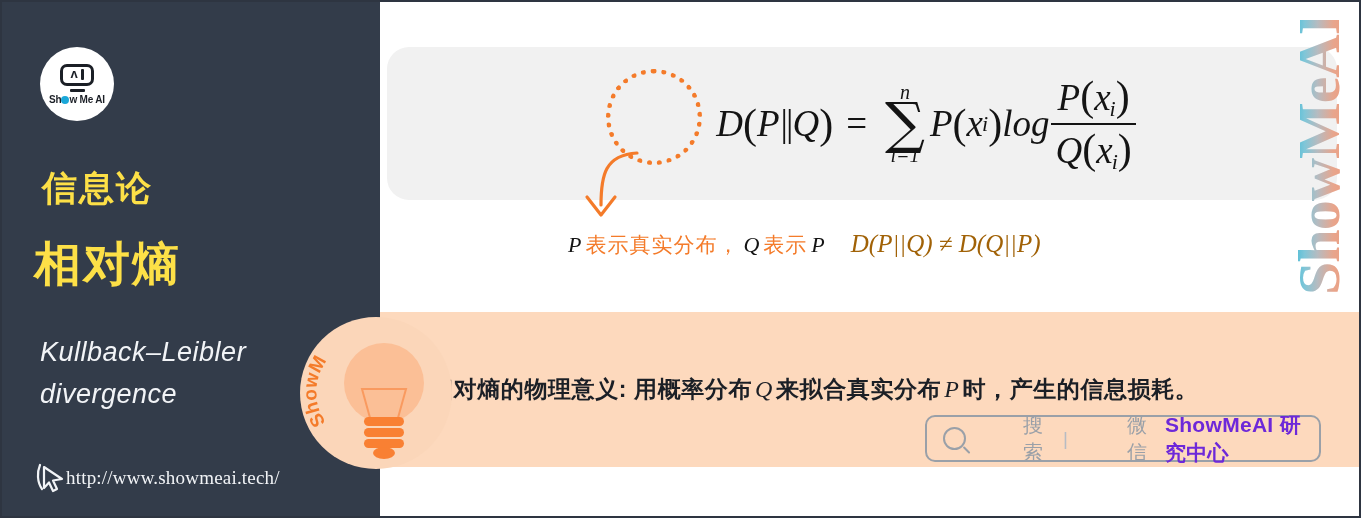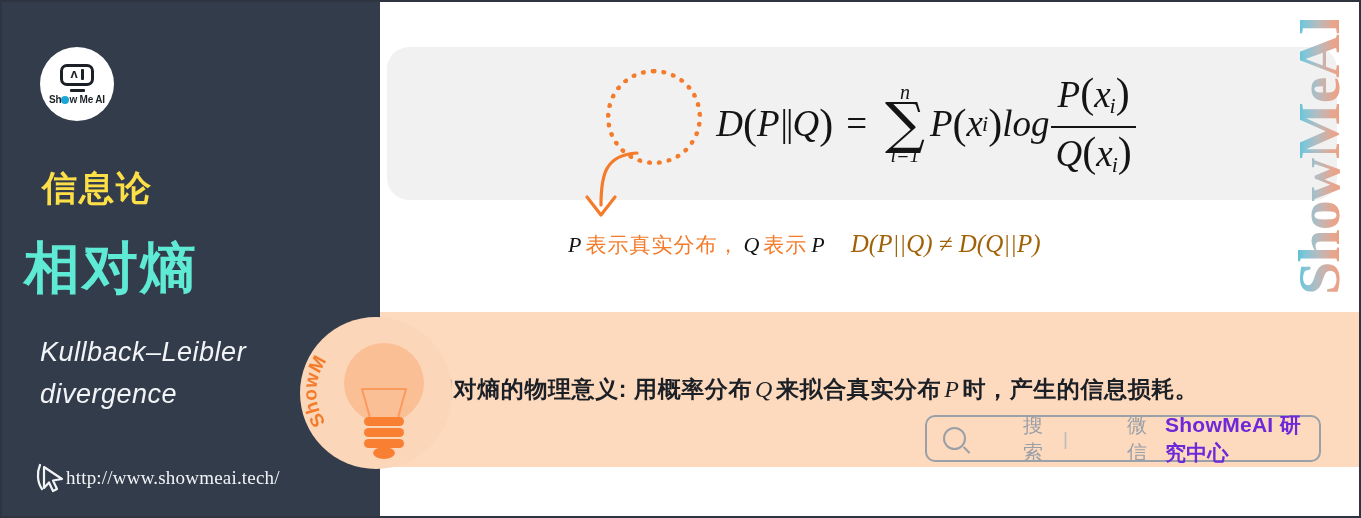--- a/index.html
+++ b/index.html
@@ -96,25 +96,25 @@
     left: 40px;
     top: 163px;
     font-size: 35px;
     font-weight: bold;
     color: #fde047;
     letter-spacing: 2px;
     font-family: "Liberation Sans", "DejaVu Sans", sans-serif;
   }
   .main-title {
     position: absolute;
-    left: 22px;
+    left: 32px;
     top: 238px;
-    font-size: 56px;
+    font-size: 47px;
     font-weight: bold;
-    color: #5eead4;
+    color: #fde047;
     letter-spacing: 2px;
     line-height: 1;
     font-family: "Liberation Sans", "DejaVu Sans", sans-serif;
   }
   .subtitle {
     position: absolute;
     left: 38px;
     top: 330px;
     width: 320px;
     font-size: 27px;
@@ -203,21 +203,21 @@
   }
 
   .frac {
     display: inline-flex;
     flex-direction: column;
     align-items: center;
     vertical-align: middle;
     margin: 0 2px;
     line-height: 1.08;
   }
-  .frac .num { padding: 0 4px 8px 4px; }
+  .frac .num { padding: 0 4px 2px 4px; }
   .frac .den { padding: 2px 4px 0 4px; }
   .frac .bar {
     width: 100%;
     height: 2px;
     background: #141414;
   }
 
   
   .dot-circle {
     position: absolute;

